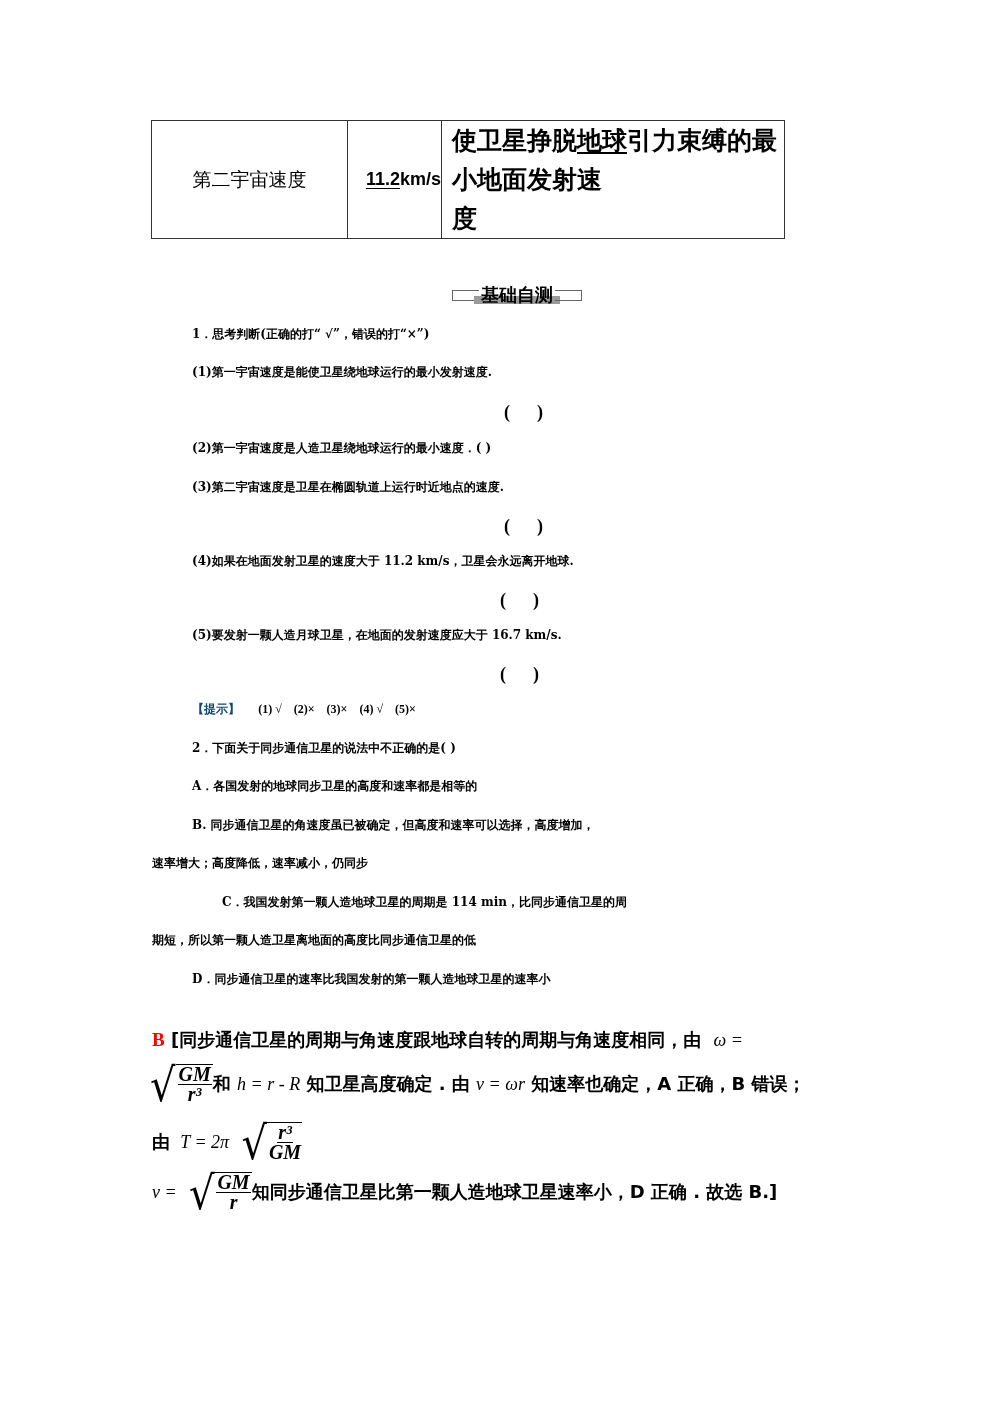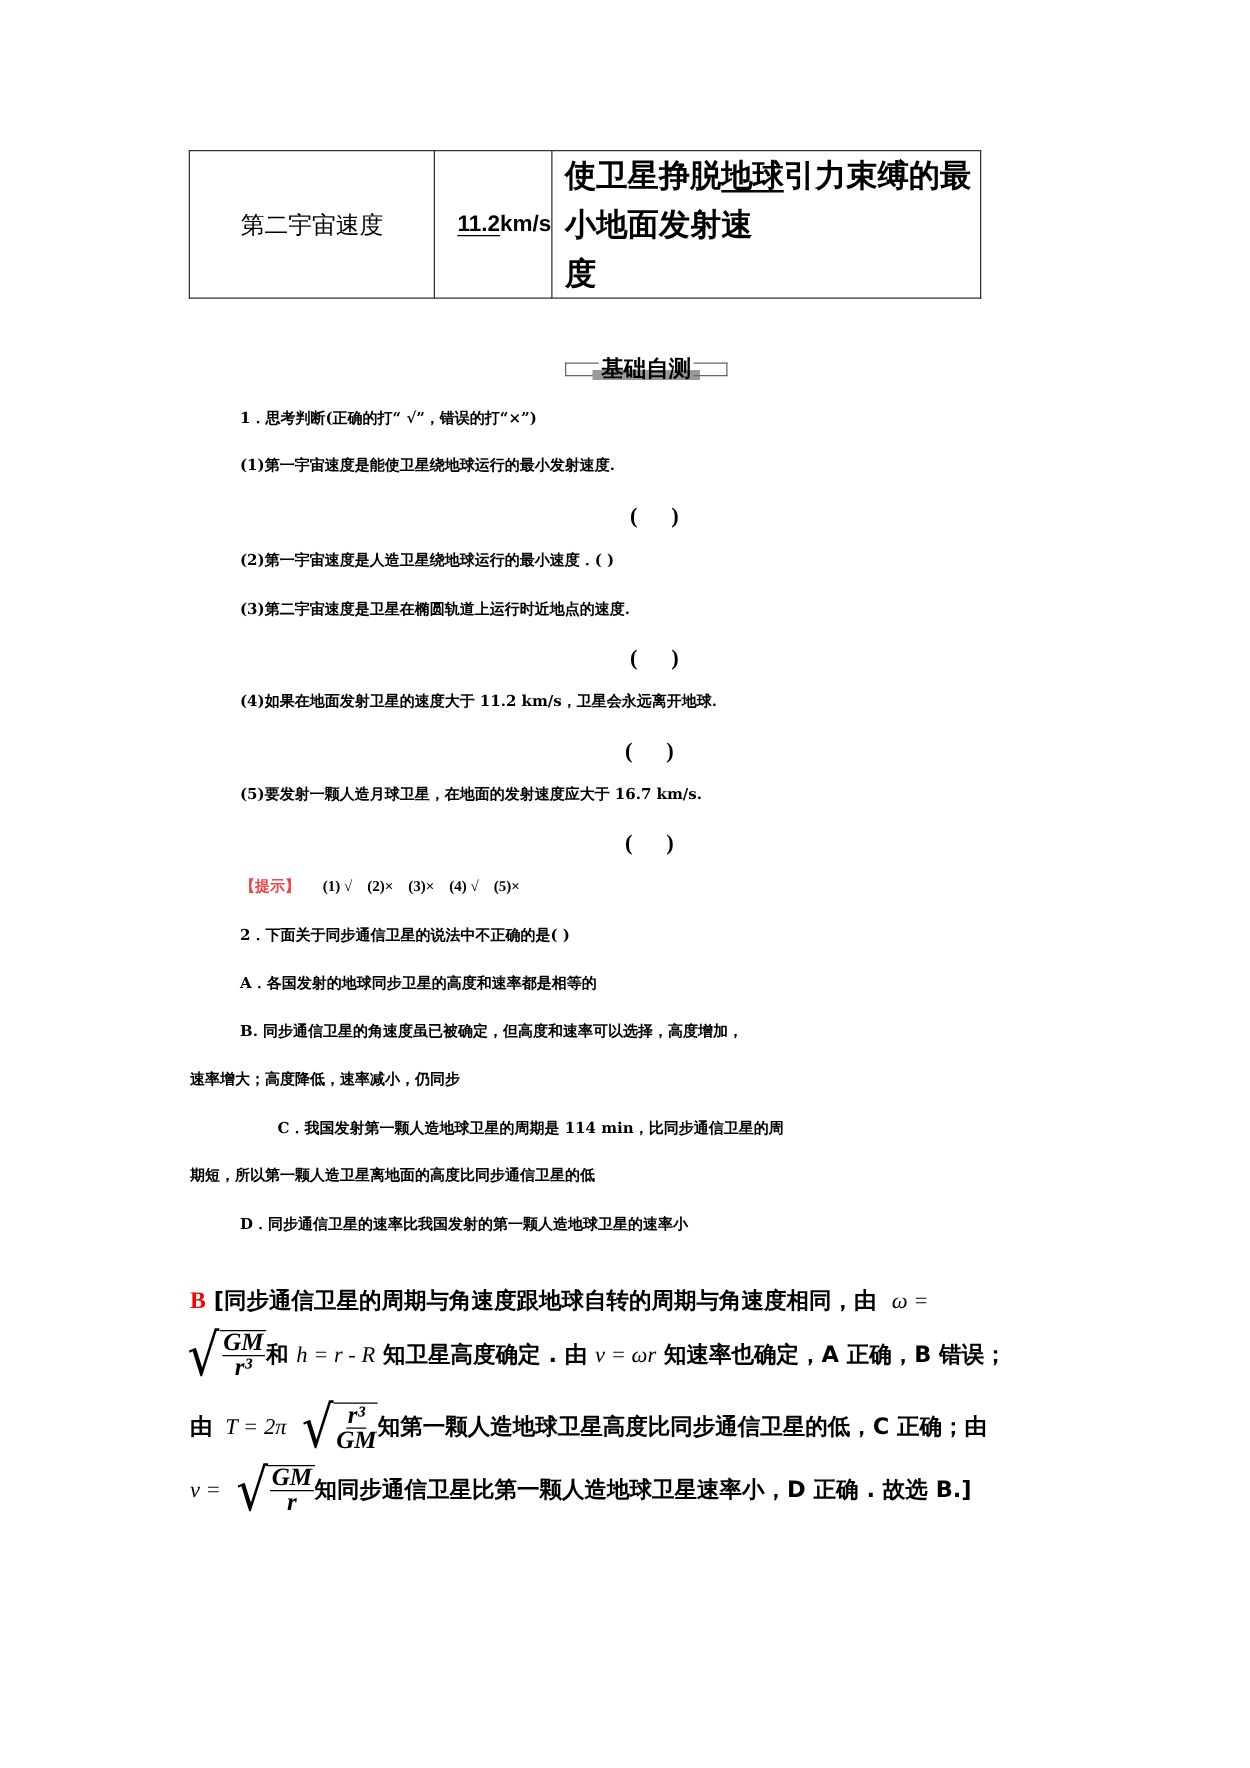--- a/index.html
+++ b/index.html
@@ -13,21 +13,21 @@
   .u { text-decoration:underline; text-underline-offset:3px; }
   .section-tag { position:absolute; left:452px; top:284px; width:130px; height:22px; }
   .section-tag .bracket { position:absolute; top:6px; height:9px; width:26px; border:1px solid #666; }
   .section-tag .bl { left:0; border-right:none; }
   .section-tag .br { right:0; border-left:none; }
   .section-tag .bar { position:absolute; left:22px; right:22px; top:12px; height:8px; background:#9a9a9a; }
   .section-tag .txt { position:absolute; left:0; right:0; top:-1px; text-align:center; font-weight:bold; font-size:18px; font-family:"DejaVu Sans", sans-serif; }
   .line { position:absolute; font-size:12px; font-weight:bold; white-space:nowrap; }
   .line .latin { font-family:"Liberation Serif", serif; }
   .paren { position:absolute; font-size:18px; font-weight:bold; font-family:"Liberation Serif", serif; white-space:pre; }
-  .hint-tag { color:#ef4444; font-weight:bold; font-family:"DejaVu Sans", sans-serif; }
+  .hint-tag { color:#0c4a6e; font-weight:bold; font-family:"DejaVu Sans", sans-serif; }
   .answer-letter { color:#ff0000; font-weight:bold; font-family:"Liberation Serif", serif; font-size:19px; }
   .ans { font-family:"DejaVu Sans", sans-serif; font-weight:bold; font-size:18px; }
   .math { font-family:"Liberation Serif", serif; font-style:italic; font-weight:normal; }
   .frac { display:inline-flex; flex-direction:column; align-items:center; vertical-align:middle; font-family:"Liberation Serif", serif; font-style:italic; font-weight:bold; font-size:20px; line-height:19px; }
   .frac .num { border-bottom:1.5px solid #000; padding:0 1px; }
   .radical { display:inline-block; border-top:1.5px solid #000; padding:0 1px 0 2px; }
   .rsign { font-family:"DejaVu Sans", sans-serif; font-weight:normal; font-size:40px; line-height:40px; vertical-align:middle; transform:scaleY(1.15); display:inline-block; }
 </style>
 </head>
 <body>
@@ -89,21 +89,21 @@
   <span class="math">v = ωr</span>
   <span>知速率也确定，A 正确，B 错误；</span>
 </div>
 
 <div class="line ans" style="left:152px; top:1122px;">
   <span>由</span>
   <span class="math" style="margin-left:4px;">T = 2π</span>
   <span class="rsign" style="margin-left:6px;">√</span><span class="radical"><span class="frac">
         <span class="num">r³</span>
         <span>GM</span>
-      </span></span><span>知第一颗人造地球卫星高度比同步通信卫星的低，C 正确；由</span>
+      </span></span>
 </div>
 
 <div class="line ans" style="left:152px; top:1172px;">
   <span class="math">v =</span>
   <span class="rsign" style="margin-left:6px;">√</span><span class="radical"><span class="frac">
         <span class="num">GM</span>
         <span>r</span>
       </span></span><span>知同步通信卫星比第一颗人造地球卫星速率小，D 正确 . 故选 B.]</span>
 </div>
 

